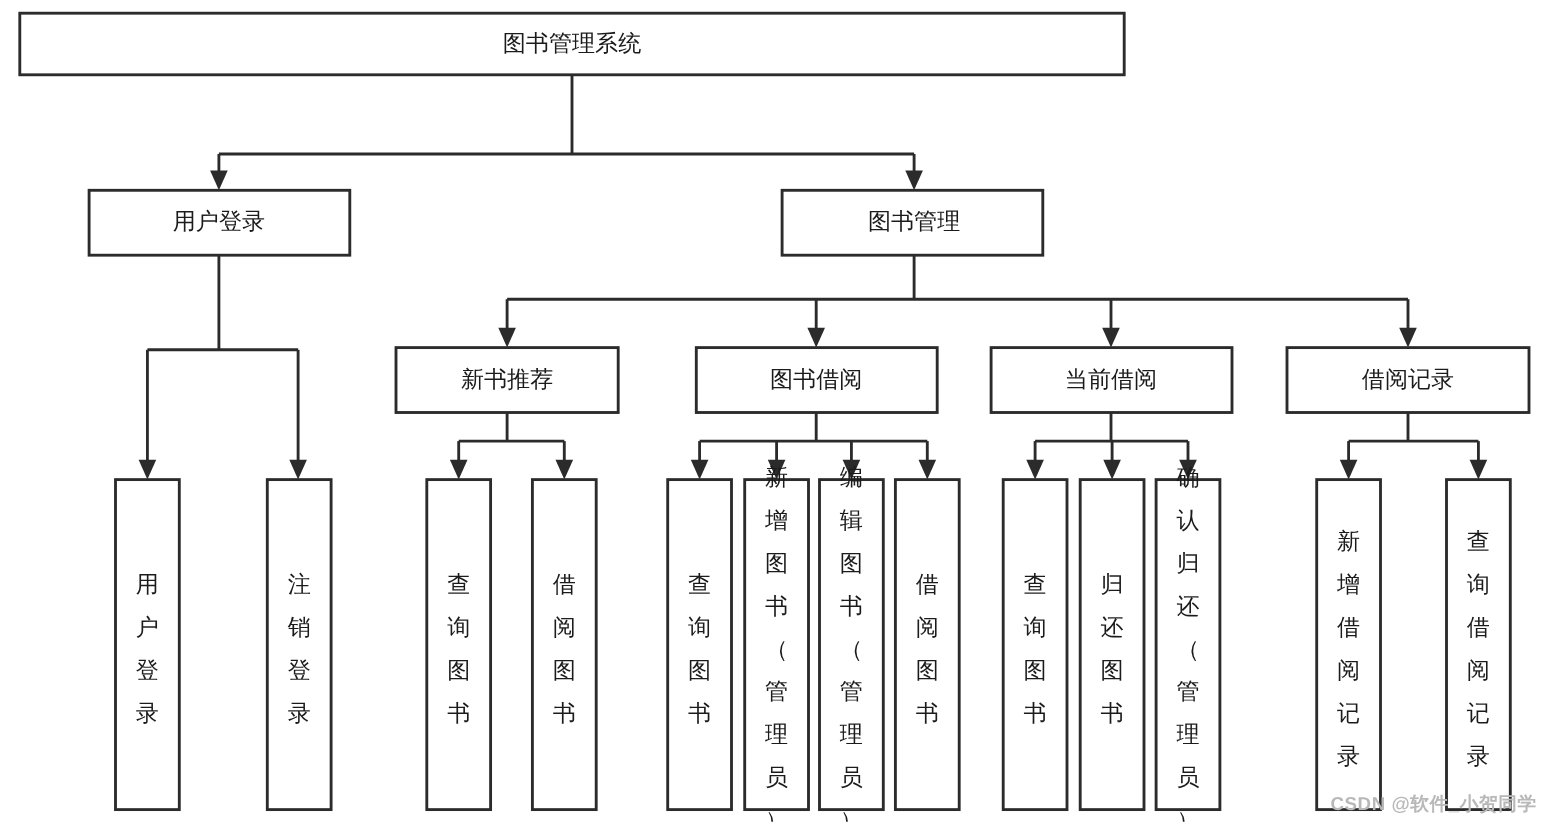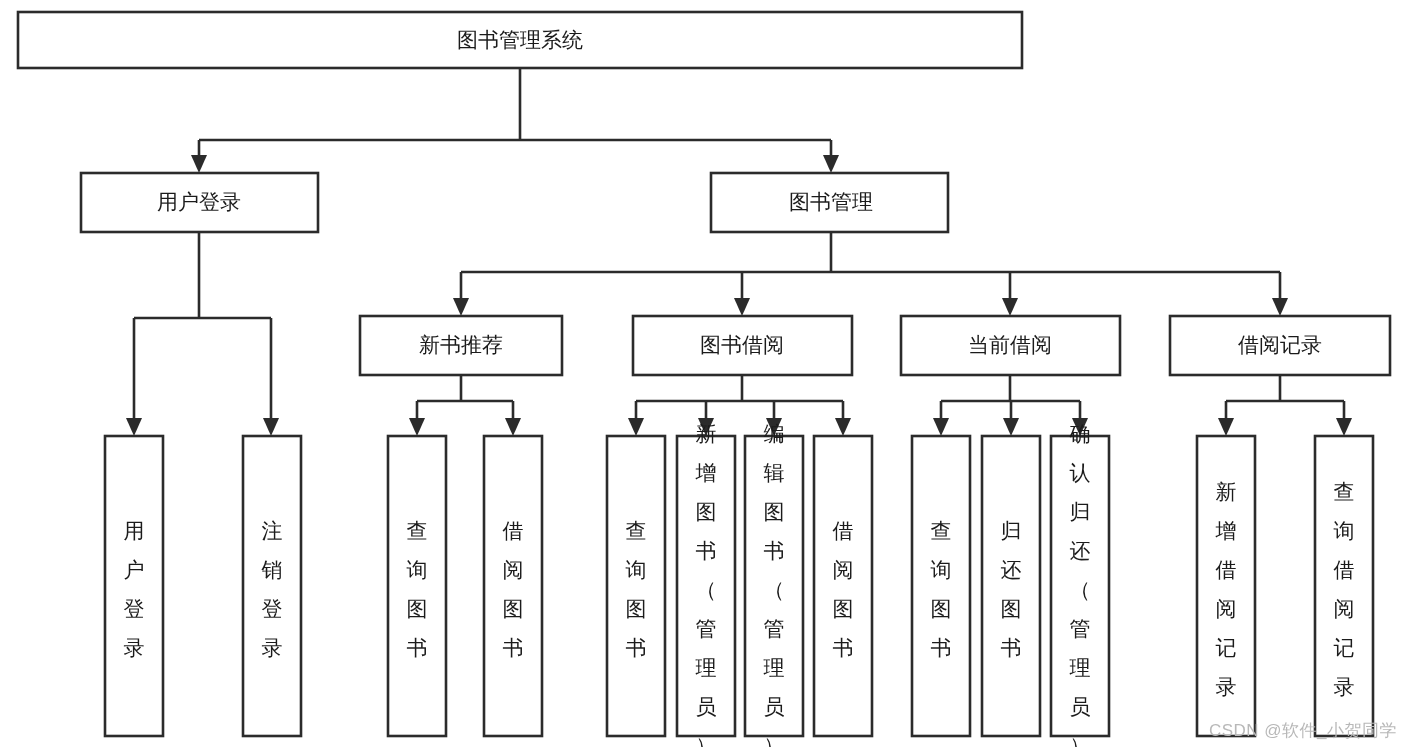--- a/index.html
+++ b/index.html
@@ -58,20 +58,21 @@
   .watermark {
     position: absolute;
     right: 8px;
     bottom: 5px;
     font-family: "Liberation Sans", "DejaVu Sans", sans-serif;
     font-size: 17px;
     color: #b8b8b8;
     letter-spacing: 0.5px;
     white-space: nowrap;
     pointer-events: none;
+    font-weight: bold;
   }
 </style>
 </head>
 <body>
 
 <div id="diagram-root">
 
   <svg class="diagram-canvas" viewBox="0 0 1405 747">
 
     <g>

